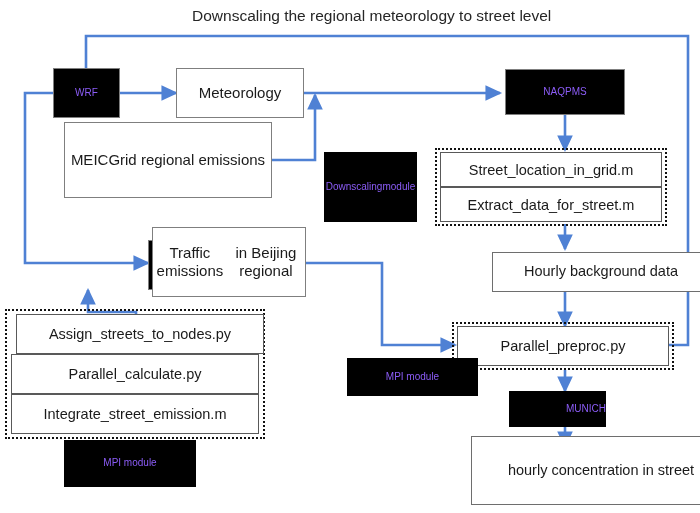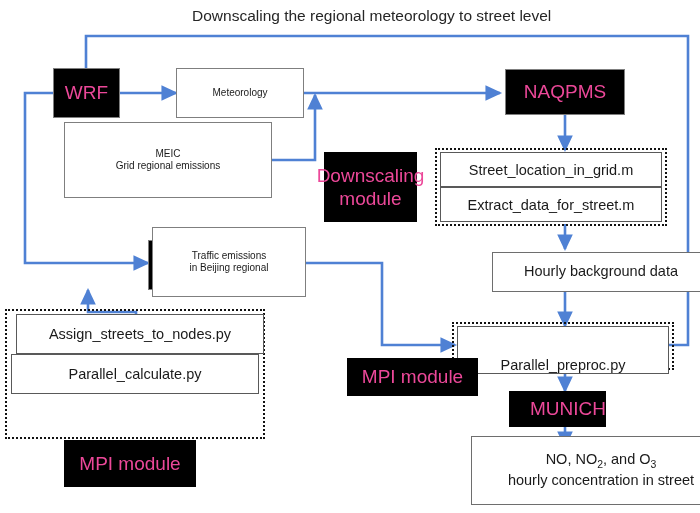--- a/index.html
+++ b/index.html
@@ -26,29 +26,29 @@
     position: absolute;
     box-sizing: border-box;
     display: flex;
     align-items: center;
     justify-content: center;
     text-align: center;
     line-height: 1.22;
   }
   .black {
     background: #000000;
-    color: #ec4899;
+    color: #8b5cf6;
     border: 1px solid #7f7f7f;
-    font-size: 19px;
+    font-size: 10px;
   }
   .white {
     background: #ffffff;
     color: #1a1a1a;
     border: 1px solid #7f7f7f;
-    font-size: 10px;
+    font-size: 15px;
   }
   .plainwhite {
     background: #ffffff;
     color: #1a1a1a;
     border: 1px solid #6e6e6e;
     font-size: 14.5px;
     margin-left: 40px;
   }
   .dotted-group {
     position: absolute;
@@ -67,21 +67,21 @@
     box-sizing: border-box;
     background: #ffffff;
     color: #1a1a1a;
     border: 1px solid #595959;
     display: flex;
     align-items: center;
     justify-content: center;
     font-size: 14.5px;
     text-align: center;
   }
-  .two-line { flex-direction: column; }
+  .two-line { flex-direction: row; }
   sub { font-size: 0.72em; }
 </style>
 </head>
 <body>
 
 <div id="canvas">
 
   <svg id="wires" viewBox="0 0 700 513">
     <defs>
       <marker id="ah" markerWidth="7" markerHeight="7" refX="5.6" refY="3" orient="auto">
@@ -163,36 +163,38 @@
     <span>Hourly background data</span>
   </div>
 
   <div class="dotted-group" style="left:5px; top:309px; width:260px; height:130px; z-index:2;"></div>
   <div class="stack-cell" style="left:16px; top:314px; width:248px; height:40px; z-index:4;">
     <span>Assign_streets_to_nodes.py</span>
   </div>
   <div class="stack-cell" style="left:11px; top:354px; width:248px; height:40px; z-index:4;">
     <span>Parallel_calculate.py</span>
   </div>
+  <div class="stack-cell" style="left:11px; top:394px; width:248px; height:40px; z-index:4;">
+    <span>Integrate_street_emission.m</span>
+  </div>
 
   <div class="node black" style="left:64px; top:440px; width:132px; height:47px; border:none; z-index:5;">
     <span>MPI module</span>
   </div>
 
   <div class="dotted-group" style="left:452px; top:322px; width:222px; height:48px; z-index:2;"></div>
-  <div class="stack-cell" style="left:457px; top:326px; width:212px; height:48px; z-index:4;align-items:flex-end;">
+  <div class="stack-cell" style="left:457px; top:326px; width:212px; height:40px; z-index:4;">
     <span>Parallel_preproc.py</span>
   </div>
 
   <div class="node black" style="left:347px; top:358px; width:131px; height:38px; border:none; z-index:5;">
     <span>MPI module</span>
   </div>
 
   <div class="node black" style="left:509px; top:391px; width:97px; height:36px; border:none;justify-content:flex-end;">
     <span>MUNICH</span>
   </div>
 
   <div class="node plainwhite two-line" style="left:431px; top:436px; width:260px; height:69px;">
-    <span><span>NO, NO</span><sub>2</sub><span>, and O</span><sub>3</sub></span>
     <span>hourly concentration in street</span>
   </div>
 
 </div>
 
 </body></html>

